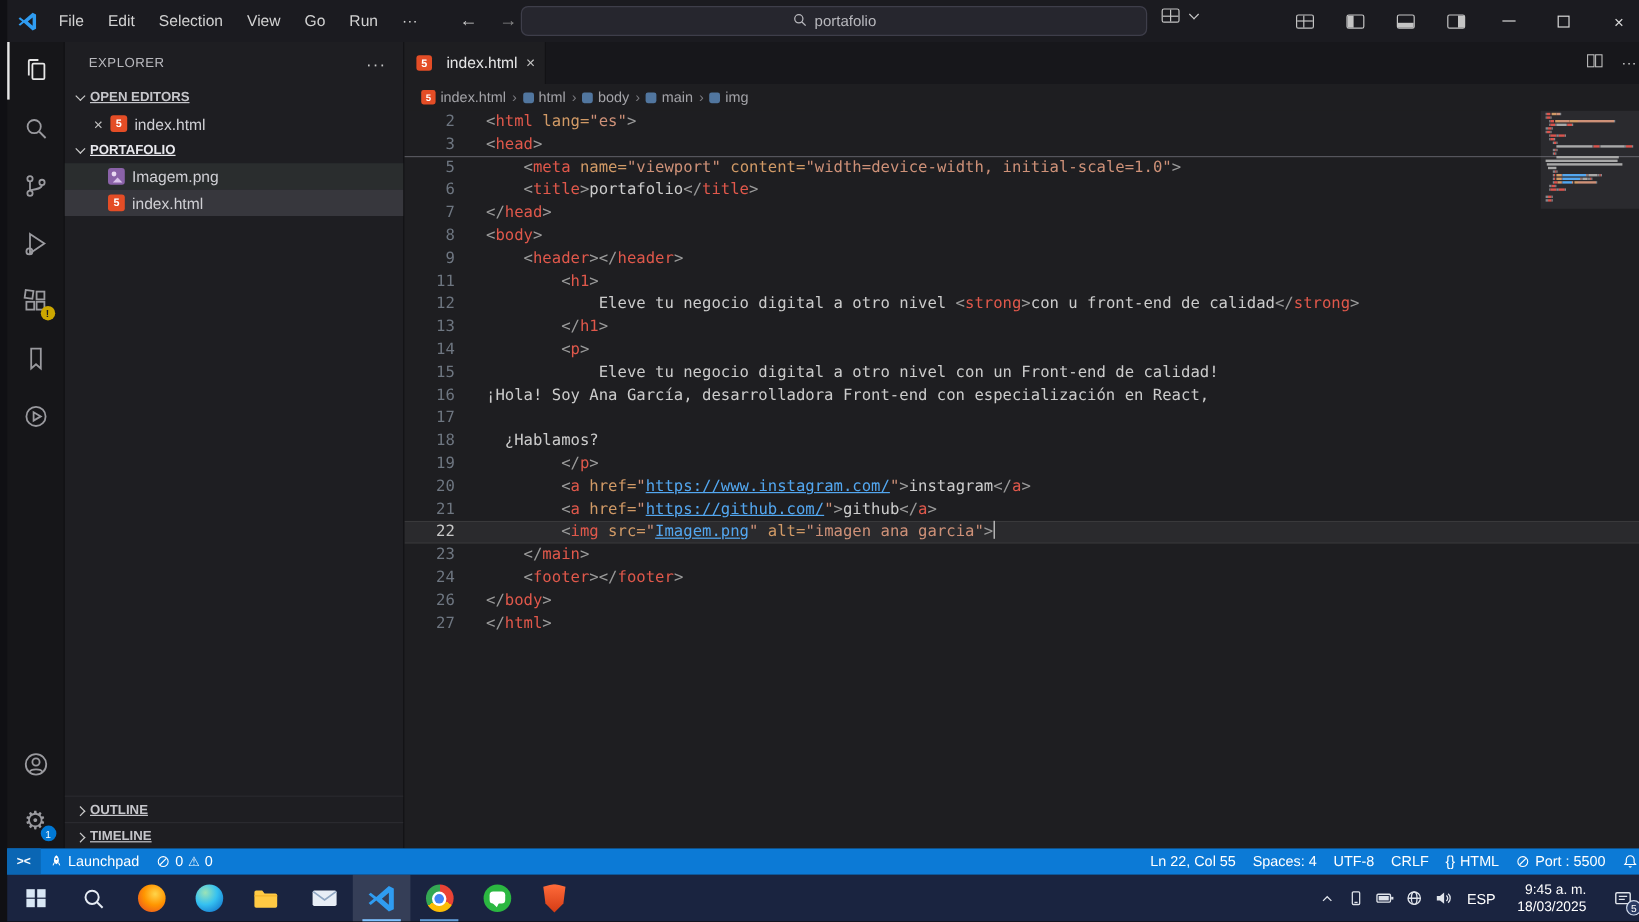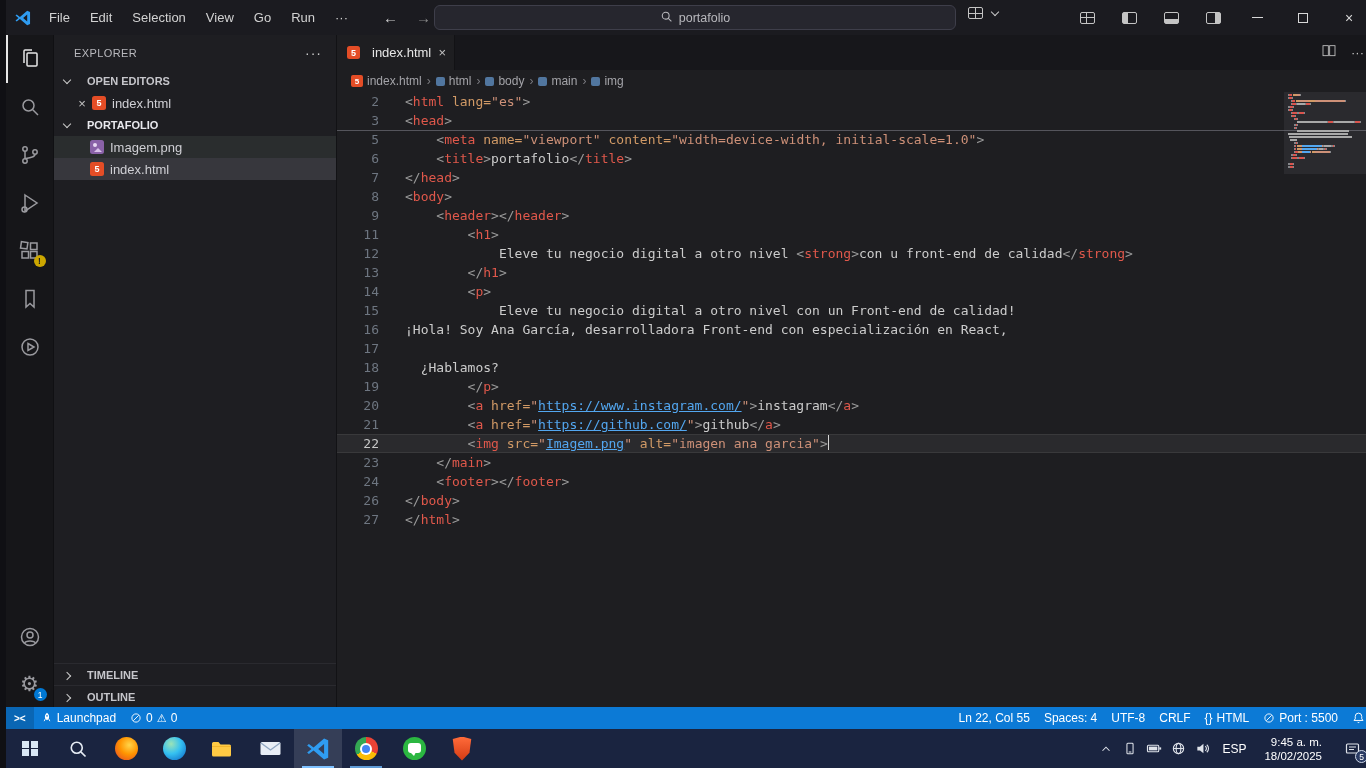--- a/index.html
+++ b/index.html
@@ -45,21 +45,21 @@
   .act-spacer { flex:1; }
   .gear-glyph { font-size:21px; color:#9a9a9f; }
 
   
   .sidebar { position:absolute; left:48px; top:35px; width:283px; height:672px; background:#1e1e22;
              display:flex; flex-direction:column; border-right:1px solid #121215; }
   .sb-title { height:35px; display:flex; align-items:center; justify-content:space-between;
               padding:0 14px 0 20px; color:#b9b9be; font-size:11px; letter-spacing:.4px; }
   .sb-ellipsis { color:#c9c9c9; font-size:14px; letter-spacing:1px; }
   .sb-row { height:22px; display:flex; align-items:center; font-size:13px; color:#cfcfd4; }
-  .sb-sec { font-size:11px; font-weight:bold; color:#c6c6cb; padding-left:4px; gap:12px; }
+  .sb-sec { font-size:11px; font-weight:bold; color:#c6c6cb; padding-left:4px; gap:0;text-decoration:underline; }
   .sb-sec.folder { color:#e9e9ee; }
   .chev { display:inline-block; width:6px; height:6px; border-left:1.3px solid #cccccc; border-bottom:1.3px solid #cccccc; }
   .chev.down { transform:rotate(-45deg); margin:0 5px 2px 6px; }
   .chev.right { transform:rotate(-135deg); margin:2px 5px 0 6px; }
   .oe-close { width:16px; text-align:center; color:#c3c3c3; margin-left:20px; margin-right:2px; }
   .fileicon { width:14px; height:14px; border-radius:2.5px; display:inline-flex; align-items:center;
               justify-content:center; font-size:9px; font-weight:bold; color:#fff; margin-right:6px; flex:0 0 auto; }
   .fileicon.html { background:#e44d26; }
   .fileicon.img  { background:#8a62a8; position:relative; }
   .fileicon.img::before { content:""; position:absolute; left:3px; top:3px; width:4px; height:4px;
@@ -300,25 +300,25 @@
       <span class="fileicon img"></span>
       <span>Imagem.png</span>
     </div>
     <div class="sb-row file-row selected">
       <span class="fileicon html">5</span>
       <span>index.html</span>
     </div>
     <div style="flex:1;"></div>
     <div class="sb-row sb-sec sb-bottom">
       <span class="chev right"></span>
-      <span>TIMELINE</span>
+      <span>OUTLINE</span>
     </div>
     <div class="sb-row sb-sec sb-bottom">
       <span class="chev right"></span>
-      <span>OUTLINE</span>
+      <span>TIMELINE</span>
     </div>
   </div>
 
   <div class="editor">
     <div class="tabbar">
       <div class="tab">
         <span class="fileicon html" style="width:13px;height:13px;">5</span>
         <span>index.html</span>
         <span class="tab-close">×</span>
       </div>
@@ -539,21 +539,21 @@
       </span>
       <span class="tray-ic">
         <svg width="15" height="15" viewBox="0 0 16 16">
             <path d="M2.5 6v4h2.8l3.7 3V3L5.3 6z" fill="#dfe3ea" stroke="none"></path>
             <path d="M11 5.5c1.6 1.4 1.6 3.6 0 5M12.6 4c2.4 2.2 2.4 5.8 0 8"></path>
           </svg>
       </span>
       <span class="tray-lang">ESP</span>
       <span class="clock">
         <div>9:45 a. m.</div>
-        <div>18/02/2025</div>
+        <div>18/03/2025</div>
       </span>
       <span class="action-center">
         <svg width="17" height="16" viewBox="0 0 16 16">
             <rect x="2" y="3" width="12" height="9" rx="1"></rect>
             <path d="M4.5 6h7M4.5 8.5h5"></path>
           </svg>
         <span class="ac-badge">5</span>
       </span>
     </div>
   </div>

